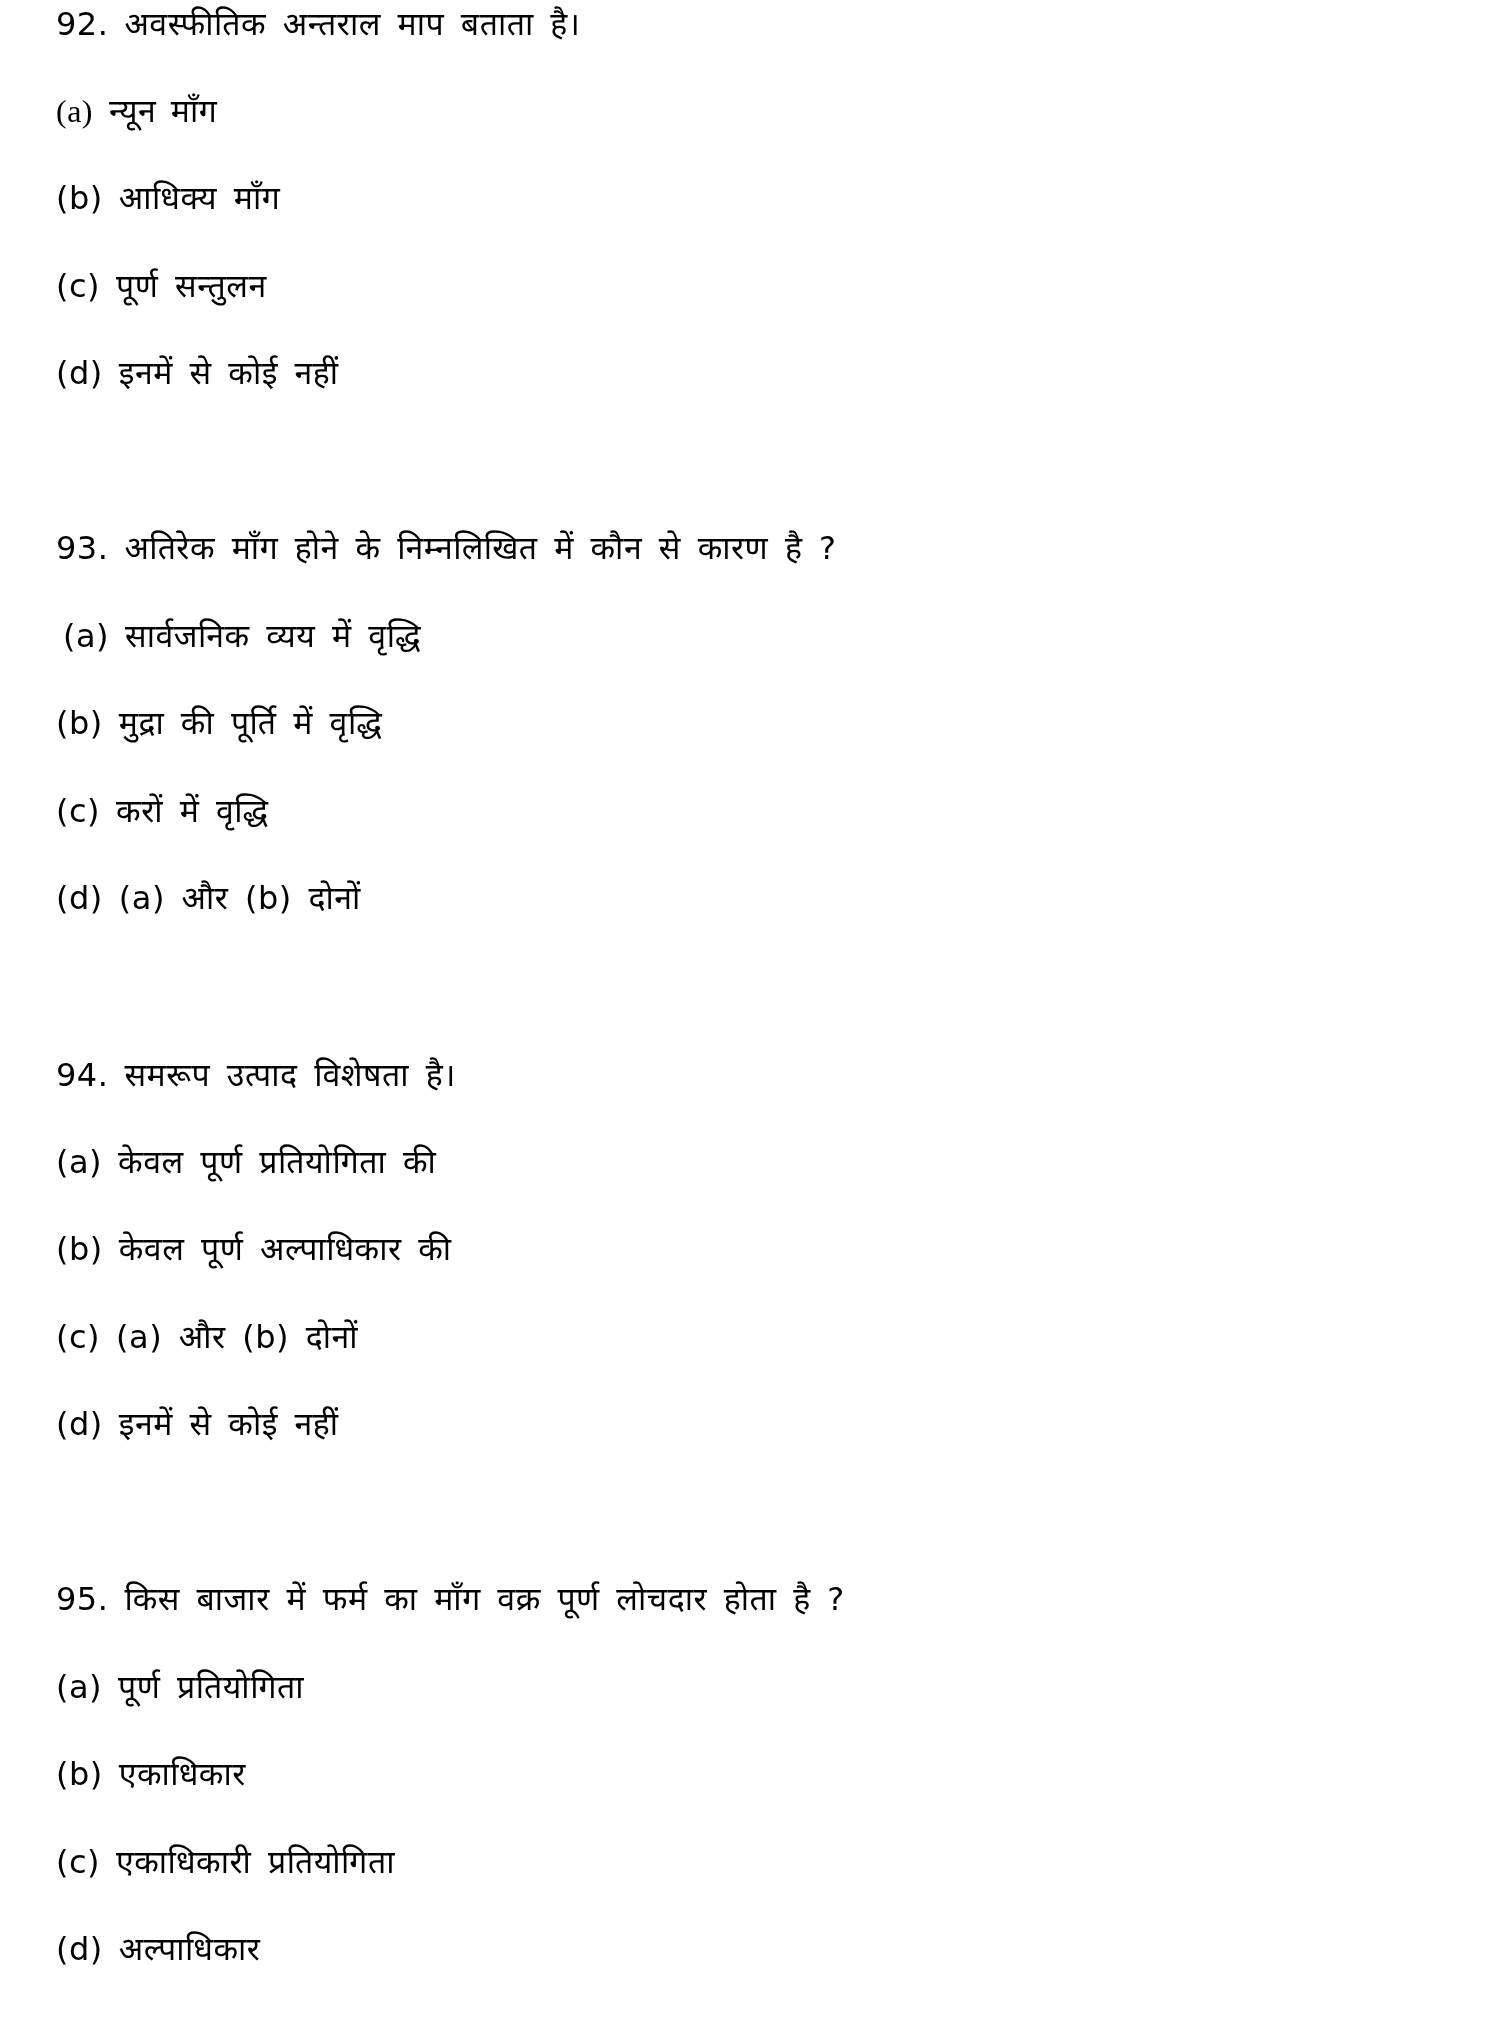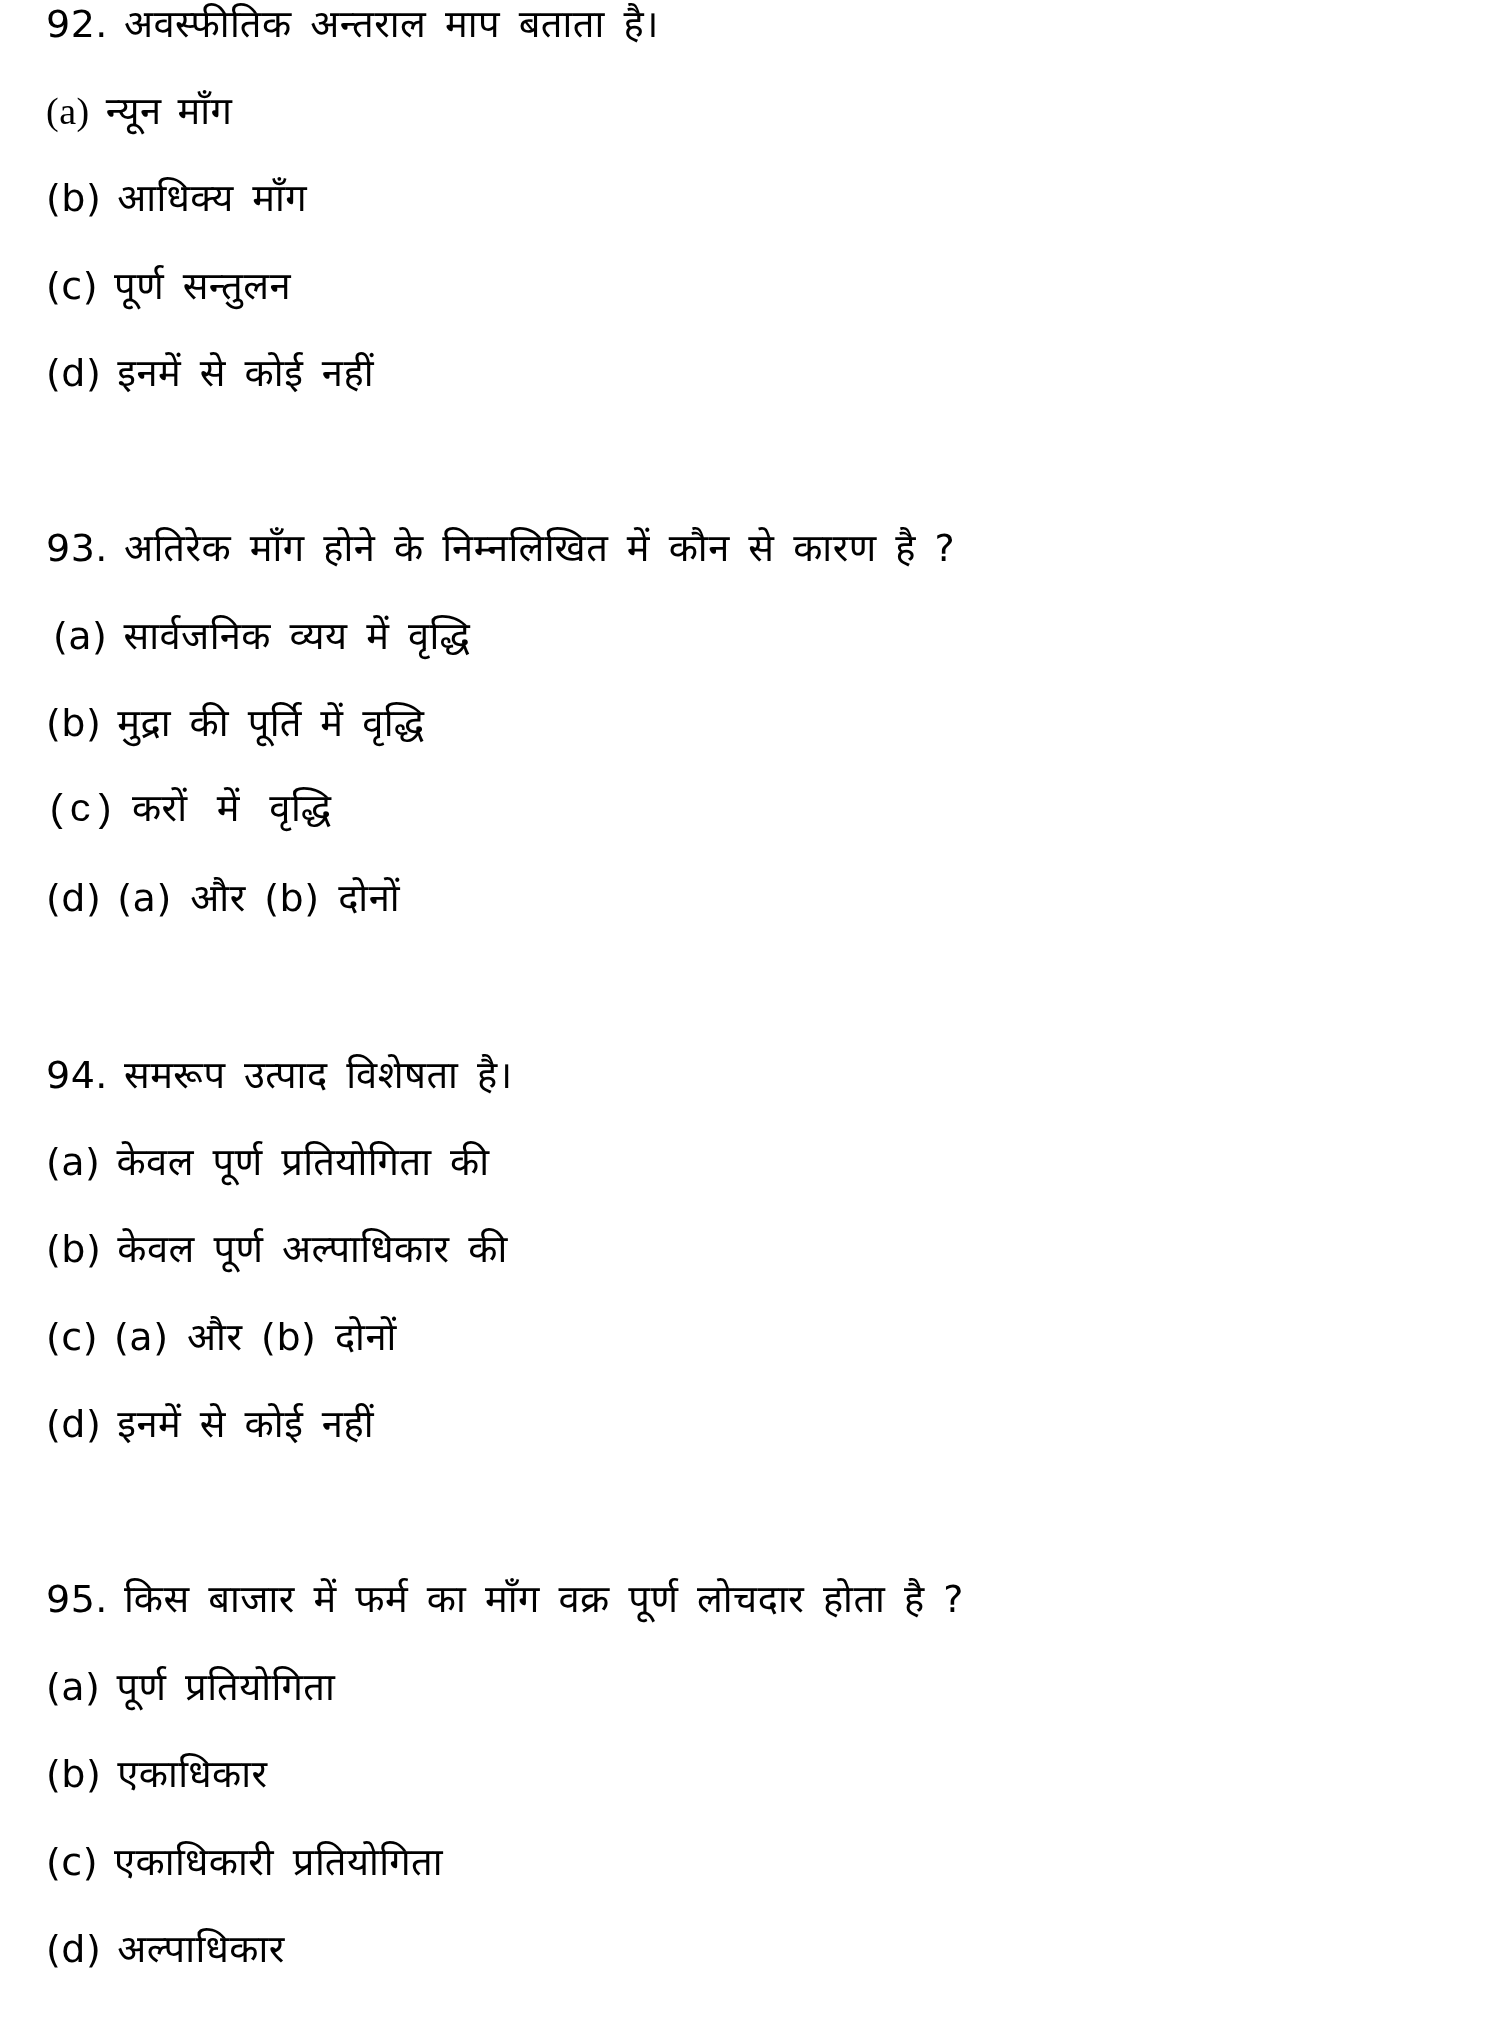--- a/index.html
+++ b/index.html
@@ -10,22 +10,22 @@
   body {
     width: 1505px;
     height: 2034px;
     position: relative;
     overflow: hidden;
     font-family: "DejaVu Sans", "Liberation Sans", sans-serif;
     color: #000000;
   }
   .line {
     position: absolute;
-    left: 46px;
-    font-size: 38px;
+    left: 56px;
+    font-size: 32px;
     line-height: 48px;
     white-space: nowrap;
     letter-spacing: 0.5px;
     word-spacing: 6px;
   }
   .label {
     display: inline-block;
     margin-right: 16px;
   }
 </style>
@@ -50,21 +50,21 @@
 
 <div class="line" style="top:524px;">
   <span class="label">93.</span><span>अतिरेक माँग होने के निम्नलिखित में कौन से कारण है ?</span>
 </div>
 <div class="line" style="top:612px;margin-left:7px;">
   <span class="label">(a)</span><span>सार्वजनिक व्यय में वृद्धि</span>
 </div>
 <div class="line" style="top:699px;">
   <span class="label">(b)</span><span>मुद्रा की पूर्ति में वृद्धि</span>
 </div>
-<div class="line" style="top:787px;font-family:Liberation Mono, monospace;">
+<div class="line" style="top:787px;">
   <span class="label">(c)</span><span>करों में वृद्धि</span>
 </div>
 <div class="line" style="top:874px;">
   <span class="label">(d)</span><span>(a) और (b) दोनों</span>
 </div>
 
 <div class="line" style="top:1051px;">
   <span class="label">94.</span><span>समरूप उत्पाद विशेषता है।</span>
 </div>
 <div class="line" style="top:1138px;">

